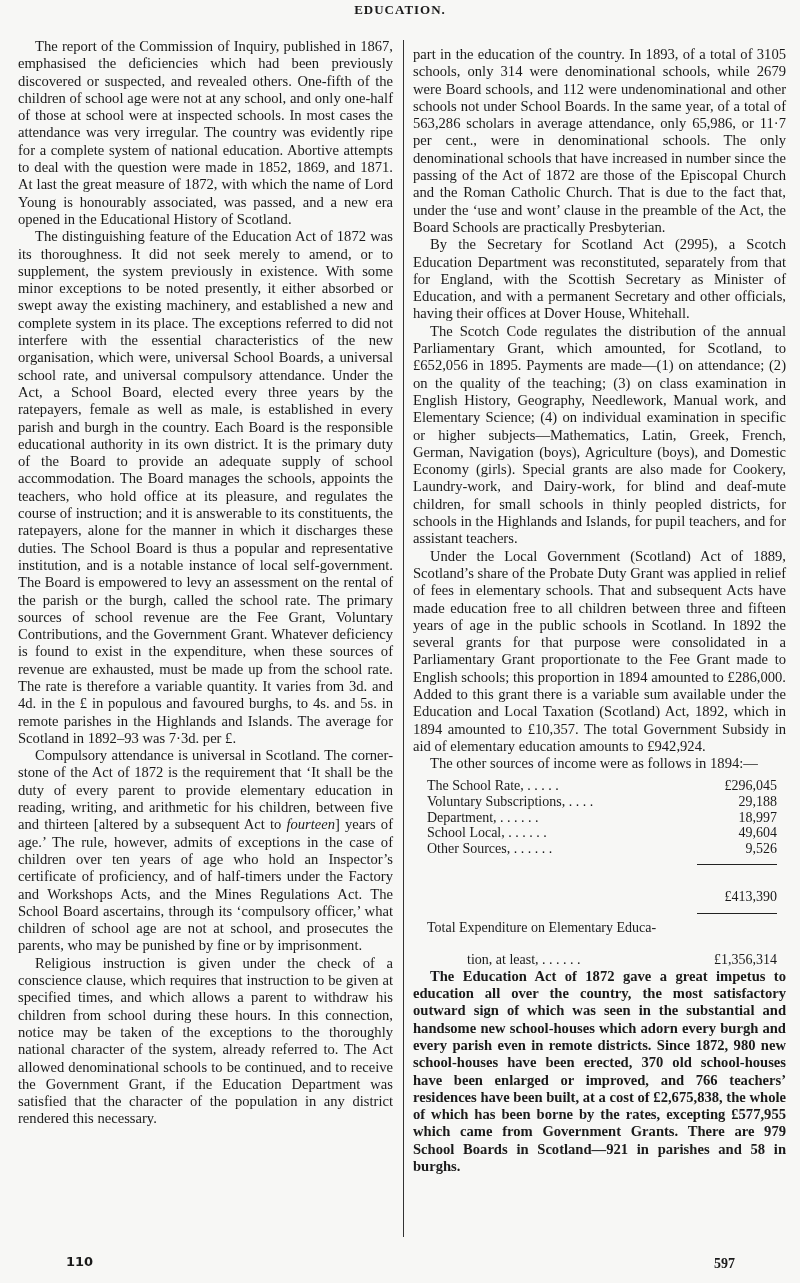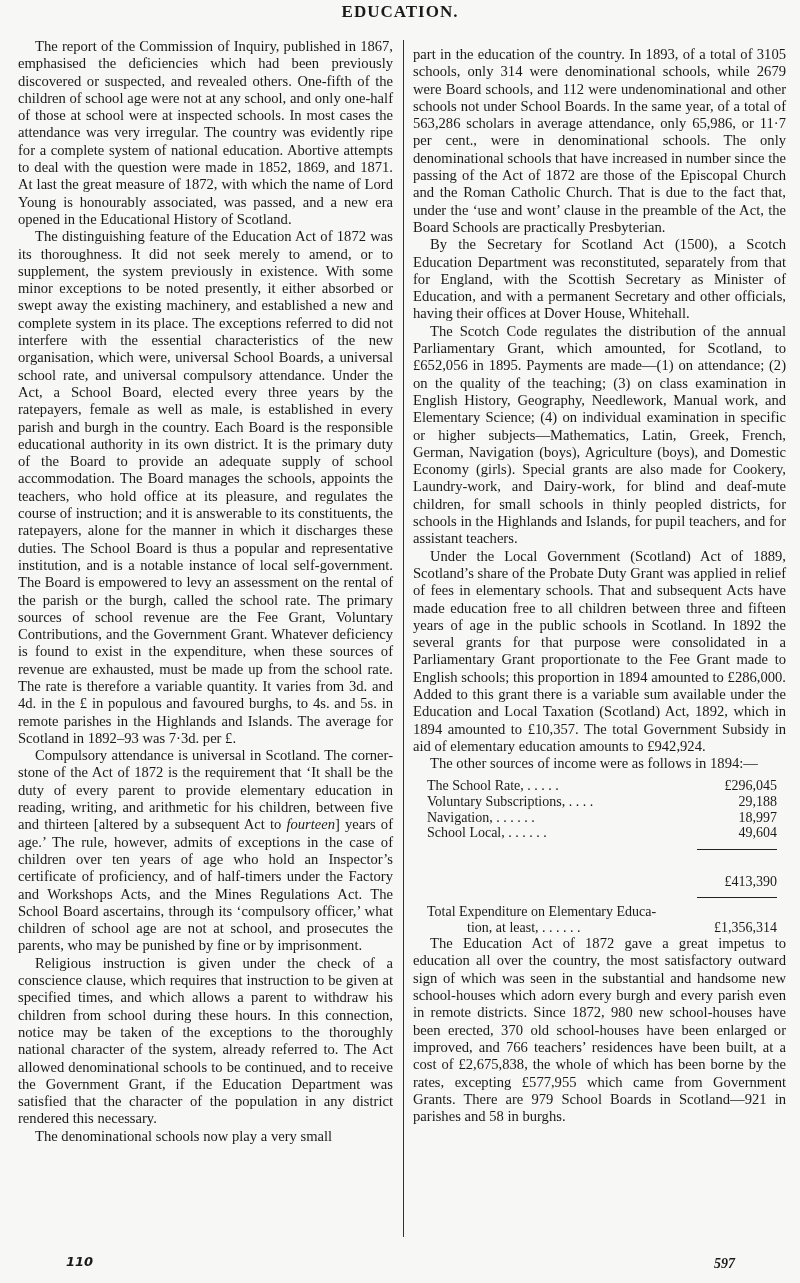--- a/index.html
+++ b/index.html
@@ -5,21 +5,21 @@
   html, body { margin: 0; padding: 0; }
   body {
     width: 800px; height: 1283px; overflow: hidden;
     background: #f7f7f5;
     font-family: "Liberation Serif", "DejaVu Serif", serif;
     color: #1a1a1a;
     position: relative;
   }
   .header {
     position: absolute; top: 2px; left: 0; width: 800px;
-    text-align: center; font-size: 17px; font-weight: bold; letter-spacing: 1px;
+    text-align: center; font-size: 13px; font-weight: bold; letter-spacing: 1px;
   }
   .col {
     position: absolute; top: 38px;
     font-size: 14.6px; line-height: 17.3px;
     text-align: justify;
   }
   .col.left { left: 18px; width: 375px; }
   .col.right { left: 413px; width: 373px; }
   .divider {
     position: absolute; left: 403px; top: 40px; width: 1px; height: 1197px; background: #333;
@@ -29,66 +29,69 @@
   .col p + p { margin-top: 0; }
   .income-intro { text-indent: 17px; margin-top: 2px; }
   table.income {
     width: 350px; margin: 6px 0 0 14px; border-collapse: collapse; font-size: 14px; line-height: 15.6px;
   }
   table.income td { padding: 0; vertical-align: top; }
   table.income td.amt { text-align: right; width: 80px; white-space: nowrap; }
   table.income td.lbl { white-space: nowrap; }
   .rule { border-top: 1px solid #222; }
   .gap td { height: 8px; }
-  .total-lbl2 { padding-left: 40px; }
-  .after-table { margin-top: 10px; }
-  .pnum { position: absolute; font-weight: bold; font-size: 14px; font-style: italic; }
+  .total-lbl2 { padding-left: 40px; margin-top: 17px; }
+  .after-table { margin-top: 10px; font-weight: bold; }
+  .pnum { position: absolute; font-weight: bold; font-size: 14px; }
   .pnum.left { left: 66px; top: 1254px; font-family: "DejaVu Sans", sans-serif; font-size: 13px; }
   .pnum.right { left: 714px; top: 1256px; }
   em { font-style: italic; }
 </style>
 </head>
 <body>
 
 <div class="header">EDUCATION.</div>
 
 <div class="col left">
   <p>The report of the Commission of Inquiry, published in 1867, emphasised the deficiencies which had been previously discovered or suspected, and revealed others. One-fifth of the children of school age were not at any school, and only one-half of those at school were at inspected schools. In most cases the attendance was very irregular. The country was evidently ripe for a complete system of national education. Abortive attempts to deal with the question were made in 1852, 1869, and 1871. At last the great measure of 1872, with which the name of Lord Young is honourably associated, was passed, and a new era opened in the Educational History of Scotland.</p>
   <p>The distinguishing feature of the Education Act of 1872 was its thoroughness. It did not seek merely to amend, or to supplement, the system previously in existence. With some minor exceptions to be noted presently, it either absorbed or swept away the existing machinery, and established a new and complete system in its place. The exceptions referred to did not interfere with the essential characteristics of the new organisation, which were, universal School Boards, a universal school rate, and universal compulsory attendance. Under the Act, a School Board, elected every three years by the ratepayers, female as well as male, is established in every parish and burgh in the country. Each Board is the responsible educational authority in its own district. It is the primary duty of the Board to provide an adequate supply of school accommodation. The Board manages the schools, appoints the teachers, who hold office at its pleasure, and regulates the course of instruction; and it is answerable to its constituents, the ratepayers, alone for the manner in which it discharges these duties. The School Board is thus a popular and representative institution, and is a notable instance of local self-government. The Board is empowered to levy an assessment on the rental of the parish or the burgh, called the school rate. The primary sources of school revenue are the Fee Grant, Voluntary Contributions, and the Government Grant. Whatever deficiency is found to exist in the expenditure, when these sources of revenue are exhausted, must be made up from the school rate. The rate is therefore a variable quantity. It varies from 3d. and 4d. in the £ in populous and favoured burghs, to 4s. and 5s. in remote parishes in the Highlands and Islands. The average for Scotland in 1892–93 was 7·3d. per £.</p>
   <p><span>Compulsory attendance is universal in Scotland. The corner-stone of the Act of 1872 is the requirement that ‘It shall be the duty of every parent to provide elementary education in reading, writing, and arithmetic for his children, between five and thirteen [altered by a subsequent Act to </span><em>fourteen</em><span>] years of age.’ The rule, however, admits of exceptions in the case of children over ten years of age who hold an Inspector’s certificate of proficiency, and of half-timers under the Factory and Workshops Acts, and the Mines Regulations Act. The School Board ascertains, through its ‘compulsory officer,’ what children of school age are not at school, and prosecutes the parents, who may be punished by fine or by imprisonment.</span></p>
   <p>Religious instruction is given under the check of a conscience clause, which requires that instruction to be given at specified times, and which allows a parent to withdraw his children from school during these hours. In this connection, notice may be taken of the exceptions to the thoroughly national character of the system, already referred to. The Act allowed denominational schools to be continued, and to receive the Government Grant, if the Education Department was satisfied that the character of the population in any district rendered this necessary.</p>
-  <p>The denominational schools now play a very small</p>
 </div>
 
 <div class="divider"></div>
 
 <div class="col right">
   <p class="noindent">part in the education of the country. In 1893, of a total of 3105 schools, only 314 were denominational schools, while 2679 were Board schools, and 112 were undenominational and other schools not under School Boards. In the same year, of a total of 563,286 scholars in average attendance, only 65,986, or 11·7 per cent., were in denominational schools. The only denominational schools that have increased in number since the passing of the Act of 1872 are those of the Episcopal Church and the Roman Catholic Church. That is due to the fact that, under the ‘use and wont’ clause in the preamble of the Act, the Board Schools are practically Presbyterian.</p>
-  <p>By the Secretary for Scotland Act (1500), a Scotch Education Department was reconstituted, separately from that for England, with the Scottish Secretary as Minister of Education, and with a permanent Secretary and other officials, having their offices at Dover House, Whitehall.</p>
+  <p>By the Secretary for Scotland Act (2995), a Scotch Education Department was reconstituted, separately from that for England, with the Scottish Secretary as Minister of Education, and with a permanent Secretary and other officials, having their offices at Dover House, Whitehall.</p>
   <p>The Scotch Code regulates the distribution of the annual Parliamentary Grant, which amounted, for Scotland, to £652,056 in 1895. Payments are made—(1) on attendance; (2) on the quality of the teaching; (3) on class examination in English History, Geography, Needlework, Manual work, and Elementary Science; (4) on individual examination in specific or higher subjects—Mathematics, Latin, Greek, French, German, Navigation (boys), Agriculture (boys), and Domestic Economy (girls). Special grants are also made for Cookery, Laundry-work, and Dairy-work, for blind and deaf-mute children, for small schools in thinly peopled districts, for schools in the Highlands and Islands, for pupil teachers, and for assistant teachers.</p>
   <p>Under the Local Government (Scotland) Act of 1889, Scotland’s share of the Probate Duty Grant was applied in relief of fees in elementary schools. That and subsequent Acts have made education free to all children between three and fifteen years of age in the public schools in Scotland. In 1892 the several grants for that purpose were consolidated in a Parliamentary Grant proportionate to the Fee Grant made to English schools; this proportion in 1894 amounted to £286,000. Added to this grant there is a variable sum available under the Education and Local Taxation (Scotland) Act, 1892, which in 1894 amounted to £10,357. The total Government Subsidy in aid of elementary education amounts to £942,924.</p>
   <p class="income-intro">The other sources of income were as follows in 1894:—</p>
 
   <table class="income">
     <tbody>
         <tr>
       <td class="lbl">The School Rate,  .     .     .     .     .</td>
       <td class="amt">£296,045</td>
     </tr>
     <tr>
       <td class="lbl">Voluntary Subscriptions,  .     .     .     .</td>
       <td class="amt">29,188</td>
     </tr>
     <tr>
-      <td class="lbl">Navigation,  .     .     .     .     .     .</td>
+      <td class="lbl">Department,  .     .     .     .     .     .</td>
       <td class="amt">18,997</td>
     </tr>
     <tr>
       <td class="lbl">School Local,  .     .     .     .     .     .</td>
       <td class="amt">49,604</td>
+    </tr>
+    <tr>
+      <td class="lbl">Other Sources,  .     .     .     .     .     .</td>
+      <td class="amt">9,526</td>
     </tr>
     <tr class="gap">
           <td></td>
           <td class="amt"></td>
         </tr>
     <tr>
       <td></td>
       <td class="amt rule" style="padding-top:24px;">£413,390</td>
     </tr>
     <tr class="gap">

